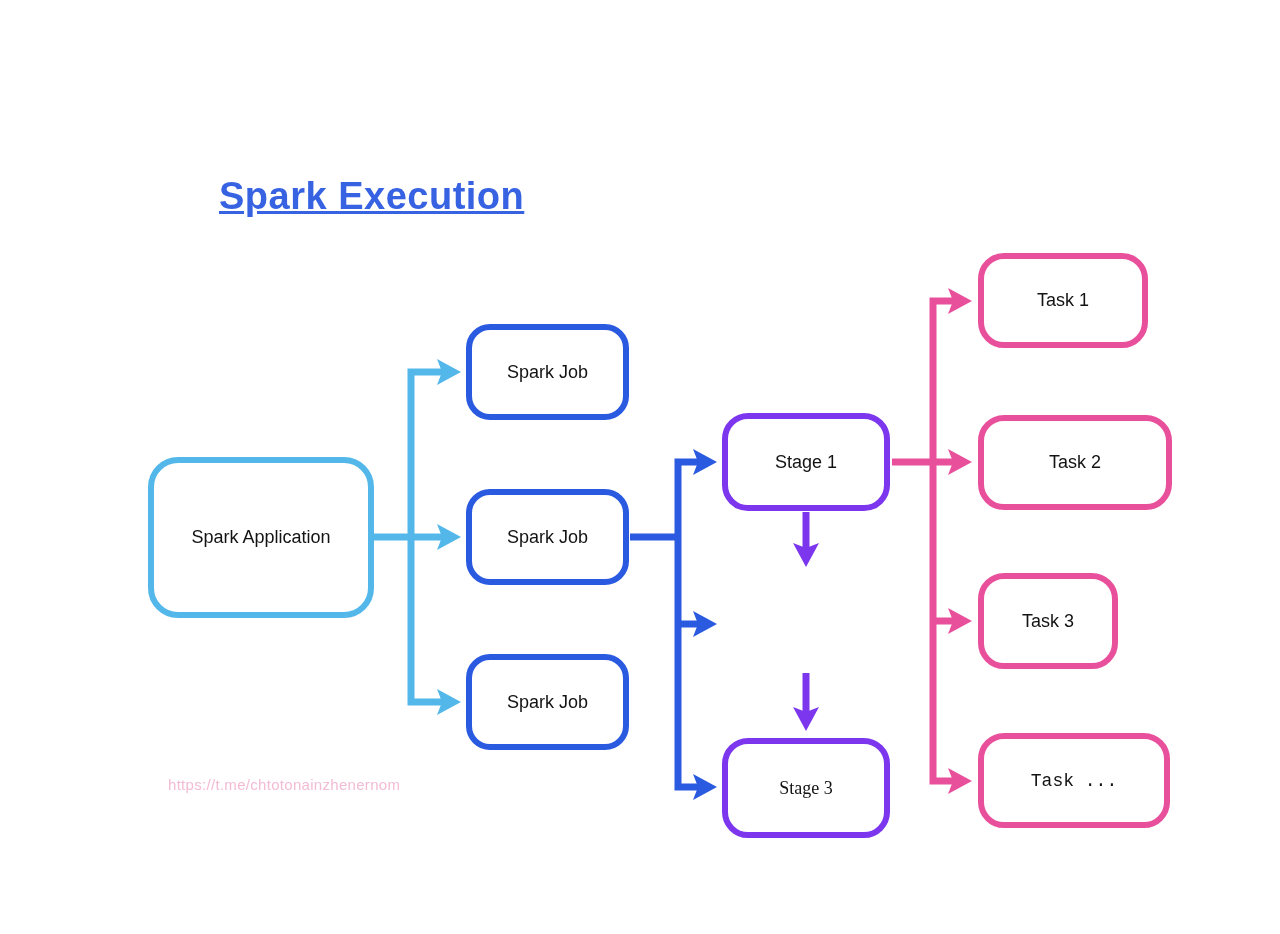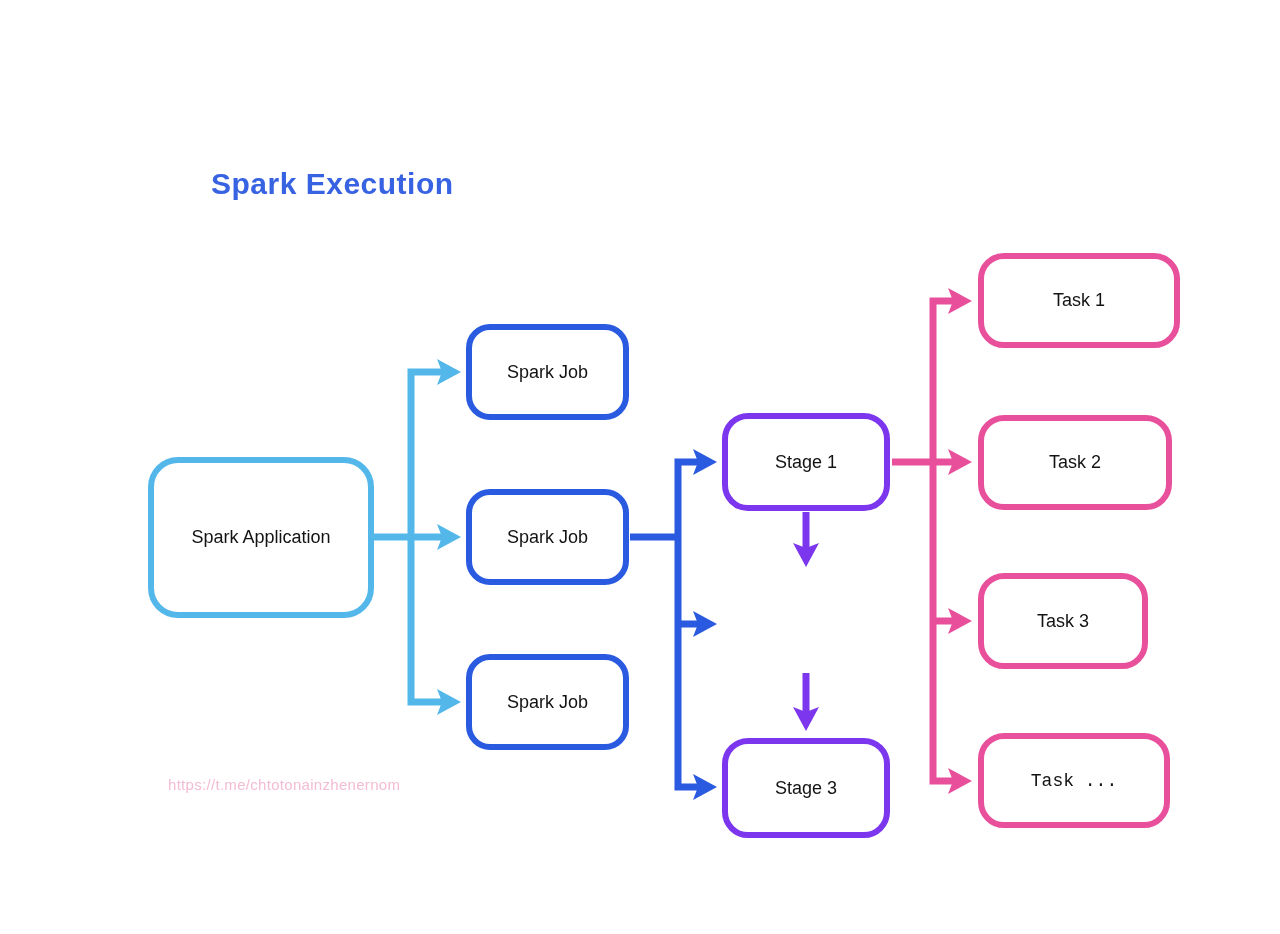--- a/index.html
+++ b/index.html
@@ -12,25 +12,26 @@
     position: relative;
     width: 1280px;
     height: 934px;
     background: var(--c-background, #ffffff);
     overflow: hidden;
   }
   .title {
     position: absolute;
     left: 207px;
     top: 163px;
-    margin: 4px;
-    font-size: 30px;
+    margin: 12px;
+    font-size: 38px;
     font-weight: 700;
     letter-spacing: 0.5px;
     color: var(--c-title, #3763e3);
+    text-decoration: underline;
   }
   .connectors {
     position: absolute;
     left: 0;
     top: 0;
     pointer-events: none;
   }
   .connectors path {
     fill: none;
     stroke-width: 7;
@@ -109,31 +110,31 @@
   <div class="node job" style="left:466px; top:489px; width:163px; height:96px;">
     <span>Spark Job</span>
   </div>
   <div class="node job" style="left:466px; top:654px; width:163px; height:96px;">
     <span>Spark Job</span>
   </div>
 
   <div class="node stage" style="left:722px; top:413px; width:168px; height:98px;align-items:center;">
     <span>Stage 1</span>
   </div>
-  <div class="node stage" style="left:722px; top:738px; width:168px; height:100px;">
+  <div class="node stage" style="left:722px; top:738px; width:168px; height:100px;font-family:Liberation Serif, serif;">
     <span>Stage 3</span>
   </div>
 
-  <div class="node task" style="left:978px; top:253px; width:202px; height:95px;">
+  <div class="node task" style="left:978px; top:253px; width:170px; height:95px;">
     <span>Task 1</span>
   </div>
   <div class="node task" style="left:978px; top:415px; width:194px; height:95px;">
     <span>Task 2</span>
   </div>
-  <div class="node task" style="left:978px; top:573px; width:170px; height:96px;">
+  <div class="node task" style="left:978px; top:573px; width:140px; height:96px;">
     <span>Task 3</span>
   </div>
   <div class="node task" style="left:978px; top:733px; width:192px; height:95px;font-family:Liberation Mono, monospace;">
     <span>Task ...</span>
   </div>
 
   <div class="watermark">https://t.me/chtotonainzhenernom</div>
 
 </div>
 

